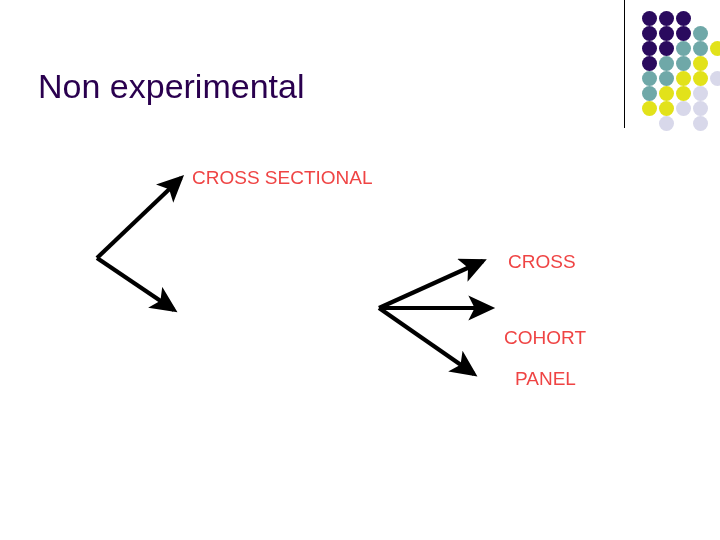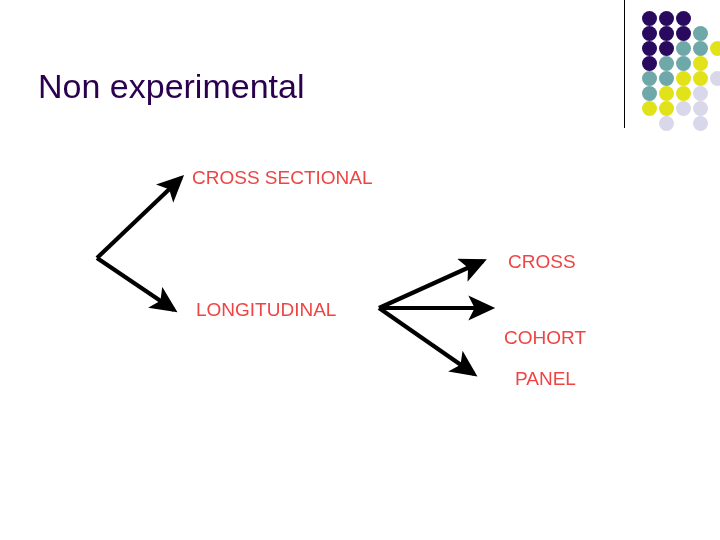--- a/index.html
+++ b/index.html
@@ -145,21 +145,20 @@
         <line x1="97" y1="258" x2="181" y2="178" marker-end="url(#ah)" stroke="#000000"></line>
         <line x1="97" y1="258" x2="174" y2="310" marker-end="url(#ah)" stroke="#000000"></line>
         <line x1="379" y1="308" x2="483" y2="261" marker-end="url(#ah)" stroke="#000000"></line>
         <line x1="379" y1="308" x2="491" y2="308" marker-end="url(#ah)" stroke="#000000"></line>
         <line x1="379" y1="308" x2="474" y2="374" marker-end="url(#ah)" stroke="#000000"></line>
       </g>
   </svg>
 
   <div class="node" id="node-cross">CROSS SECTIONAL</div>
 
-  <div class="node" id="node-long">LONGITUDINAL</div>
 
   <div class="node" id="node-trend">CROSS</div>
 
   <div class="node" id="node-cohort">COHORT</div>
 
   <div class="node" id="node-panel">PANEL</div>
 
 
 </div>
 

